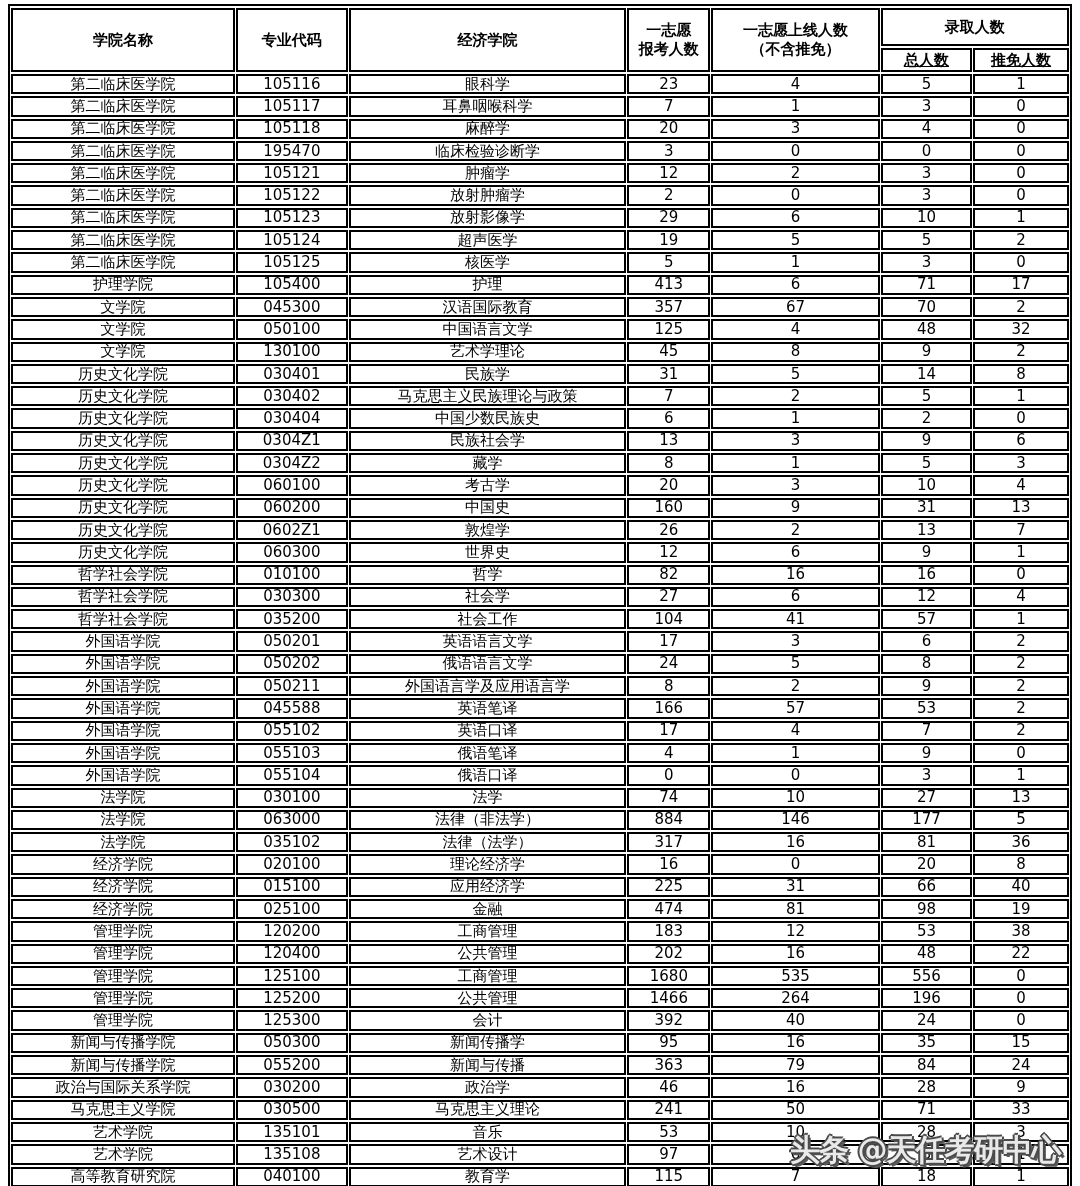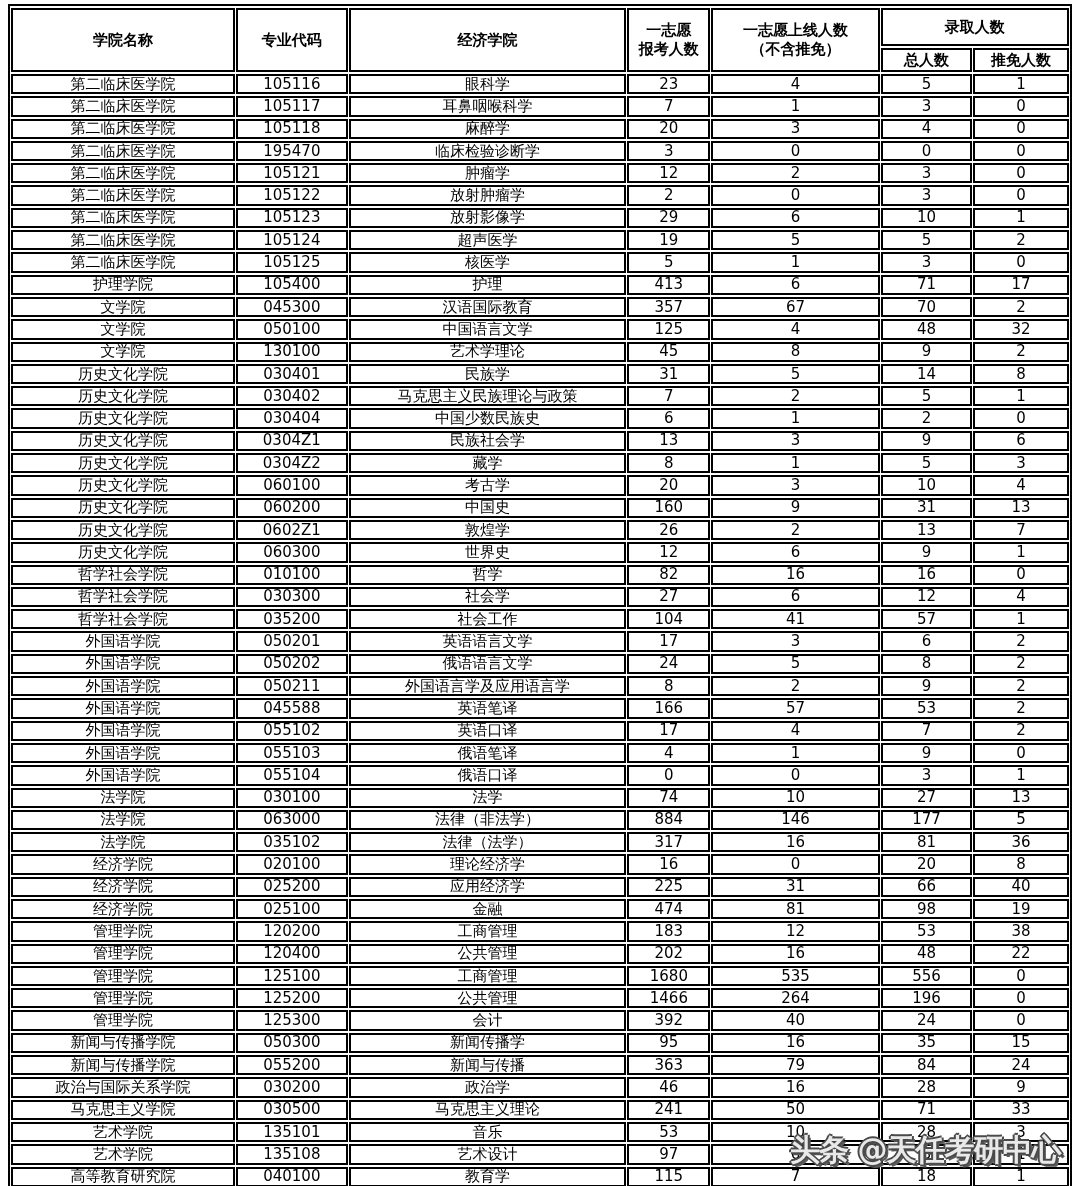--- a/index.html
+++ b/index.html
@@ -42,21 +42,21 @@
     overflow: hidden;
     white-space: nowrap;
   }
   thead th {
     font-size: 15px;
     font-weight: 700;
     white-space: pre-line;
     line-height: 1.25;
   }
   thead tr.h1 th { height: 34px; }
-  thead tr.h2 th { height: 20px; }
+  thead tr.h2 th { height: 20px; text-decoration: underline; }
   tbody td {
     height: 16.3px;
     font-size: 15px;
     font-weight: 500;
     line-height: 1;
   }
   .watermark {
     position: absolute;
     left: 790px;
     top: 1130px;
@@ -426,21 +426,21 @@
           <td>经济学院</td>
           <td>020100</td>
           <td>理论经济学</td>
           <td>16</td>
           <td>0</td>
           <td>20</td>
           <td>8</td>
         </tr>
         <tr>
           <td>经济学院</td>
-          <td>025200</td>
+          <td>015100</td>
           <td>应用经济学</td>
           <td>225</td>
           <td>31</td>
           <td>66</td>
           <td>40</td>
         </tr>
         <tr>
           <td>经济学院</td>
           <td>025100</td>
           <td>金融</td>

